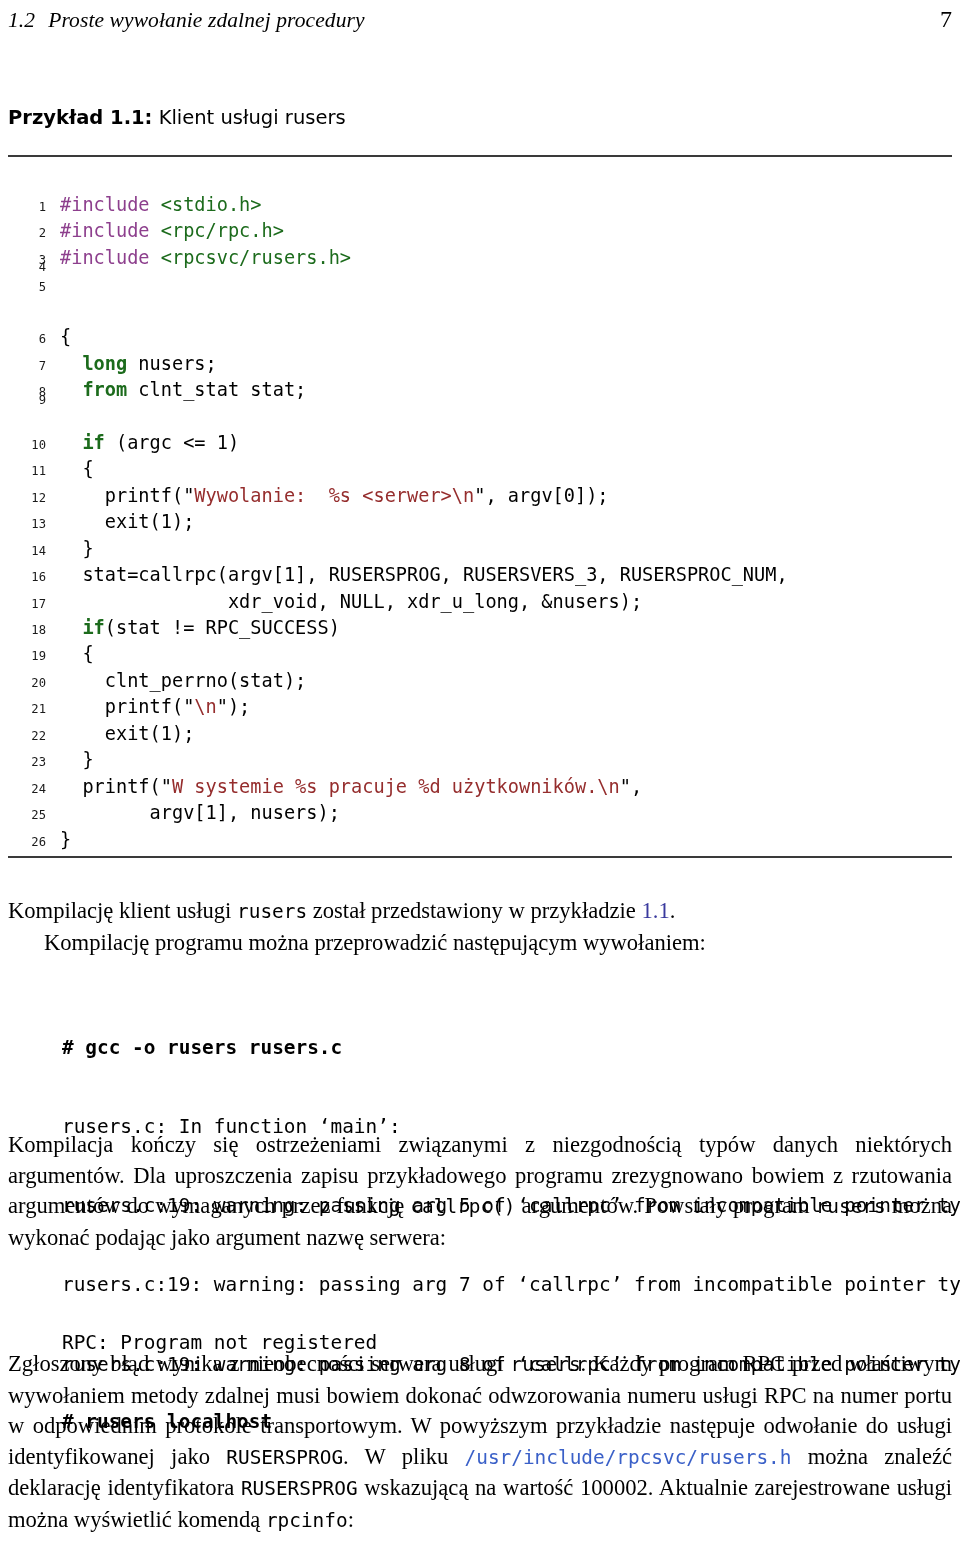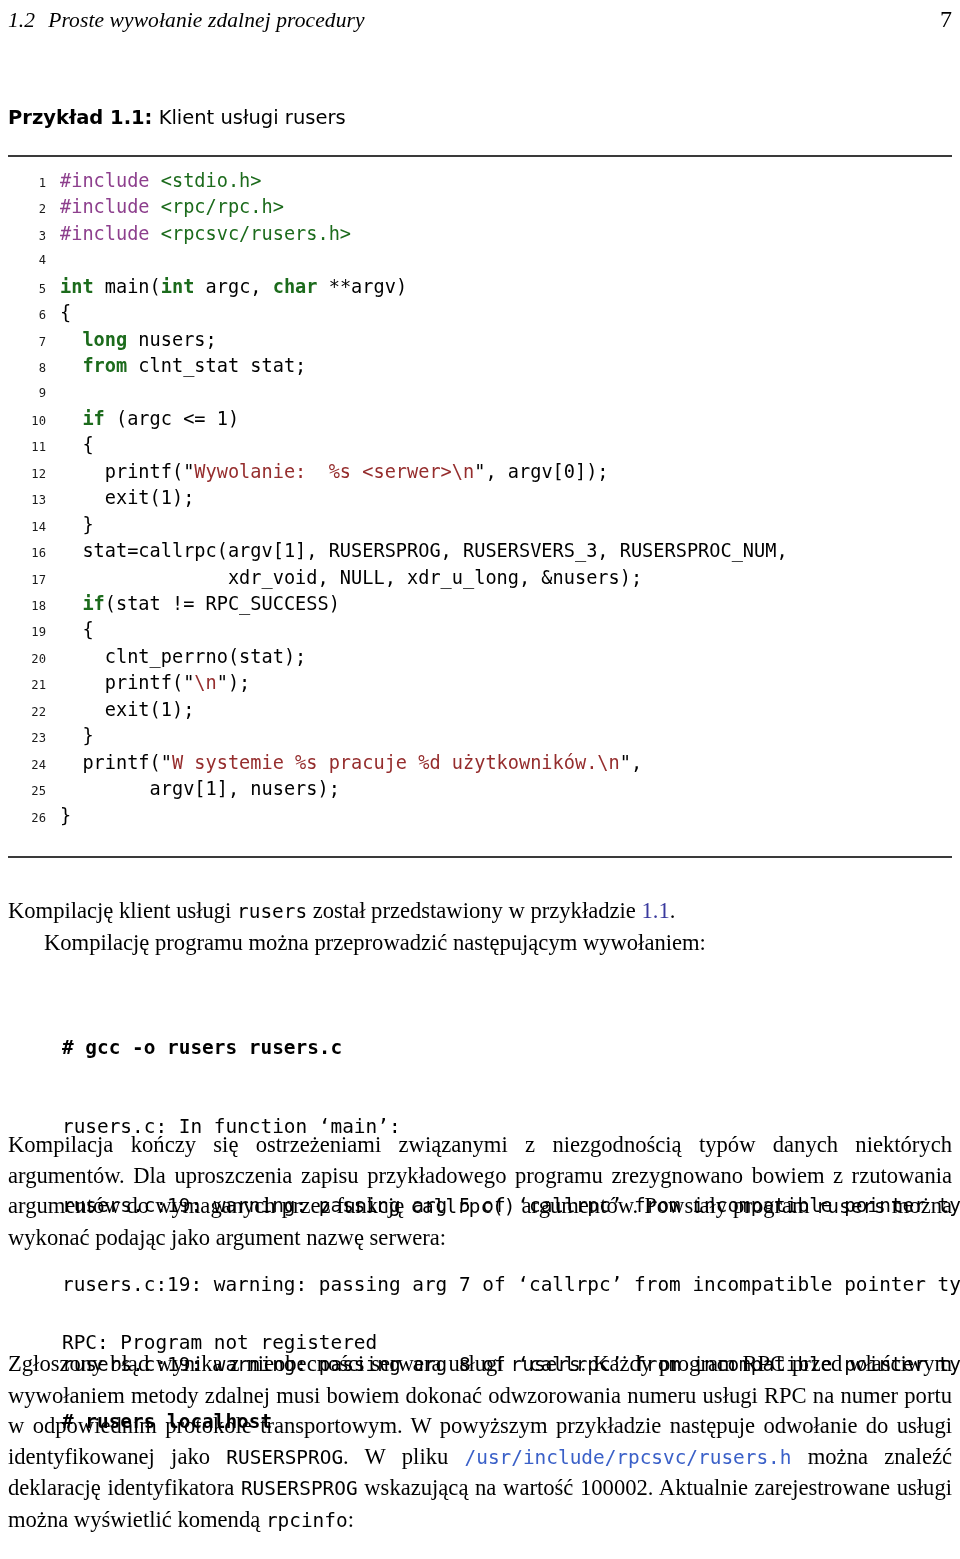--- a/index.html
+++ b/index.html
@@ -101,20 +101,21 @@
     padding-right: 14px;
     box-sizing: content-box;
     font-family: "DejaVu Sans Mono", "Liberation Mono", monospace;
     font-size: 12.2px;
     color: #1a1a1a;
     user-select: none;
   }
   .code-text {
     white-space: pre;
     font-family: "DejaVu Sans Mono", "Liberation Mono", monospace;
+    margin-top: 24px;
   }
   .kw   { color: #1c6b1c; font-weight: bold; }
   .pp   { color: #8d3f8d; }
   .hdr  { color: #1c6b1c; }
   .str  { color: #952d2d; }
   .pun  { color: #000000; }
 
   
   .prose {
     position: absolute;
@@ -177,21 +178,21 @@
   </div>
 
   <div class="rule rule-top"></div>
   <div class="rule rule-bottom"></div>
 
   <div class="listing" id="listing">
       <div class="code-line"><span class="lineno">1</span><span class="code-text"><span class="pp">#include </span><span class="hdr">&lt;stdio.h&gt;</span></span></div>
       <div class="code-line"><span class="lineno">2</span><span class="code-text"><span class="pp">#include </span><span class="hdr">&lt;rpc/rpc.h&gt;</span></span></div>
       <div class="code-line"><span class="lineno">3</span><span class="code-text"><span class="pp">#include </span><span class="hdr">&lt;rpcsvc/rusers.h&gt;</span></span></div>
       <div class="code-line"><span class="lineno">4</span><span class="code-text"></span></div>
-      <div class="code-line"><span class="lineno">5</span><span class="code-text"><span class="kw">int</span><span class="pun"> main(</span><span class="kw">int</span><span class="pun"> argc, </span><span class="kw">char</span><span class="pun"> **argv)</span></span></div>
+      <div class="code-line"><span class="lineno">5</span></div>
       <div class="code-line"><span class="lineno">6</span><span class="code-text"><span class="pun">{</span></span></div>
       <div class="code-line"><span class="lineno">7</span><span class="code-text"><span class="pun">  </span><span class="kw">long</span><span class="pun"> nusers;</span></span></div>
       <div class="code-line"><span class="lineno">8</span><span class="code-text"><span class="pun">  </span><span class="kw">from</span><span class="pun"> clnt_stat stat;</span></span></div>
       <div class="code-line"><span class="lineno">9</span><span class="code-text"></span></div>
       <div class="code-line"><span class="lineno">10</span><span class="code-text"><span class="pun">  </span><span class="kw">if</span><span class="pun"> (argc &lt;= 1)</span></span></div>
       <div class="code-line"><span class="lineno">11</span><span class="code-text"><span class="pun">  {</span></span></div>
       <div class="code-line"><span class="lineno">12</span><span class="code-text"><span class="pun">    printf("</span><span class="str">Wywolanie:  %s &lt;serwer&gt;\n</span><span class="pun">", argv[0]);</span></span></div>
       <div class="code-line"><span class="lineno">13</span><span class="code-text"><span class="pun">    exit(1);</span></span></div>
       <div class="code-line"><span class="lineno">14</span><span class="code-text"><span class="pun">  }</span></span></div>
       <div class="code-line"><span class="lineno">16</span><span class="code-text"><span class="pun">  stat=callrpc(argv[1], RUSERSPROG, RUSERSVERS_3, RUSERSPROC_NUM,</span></span></div>

